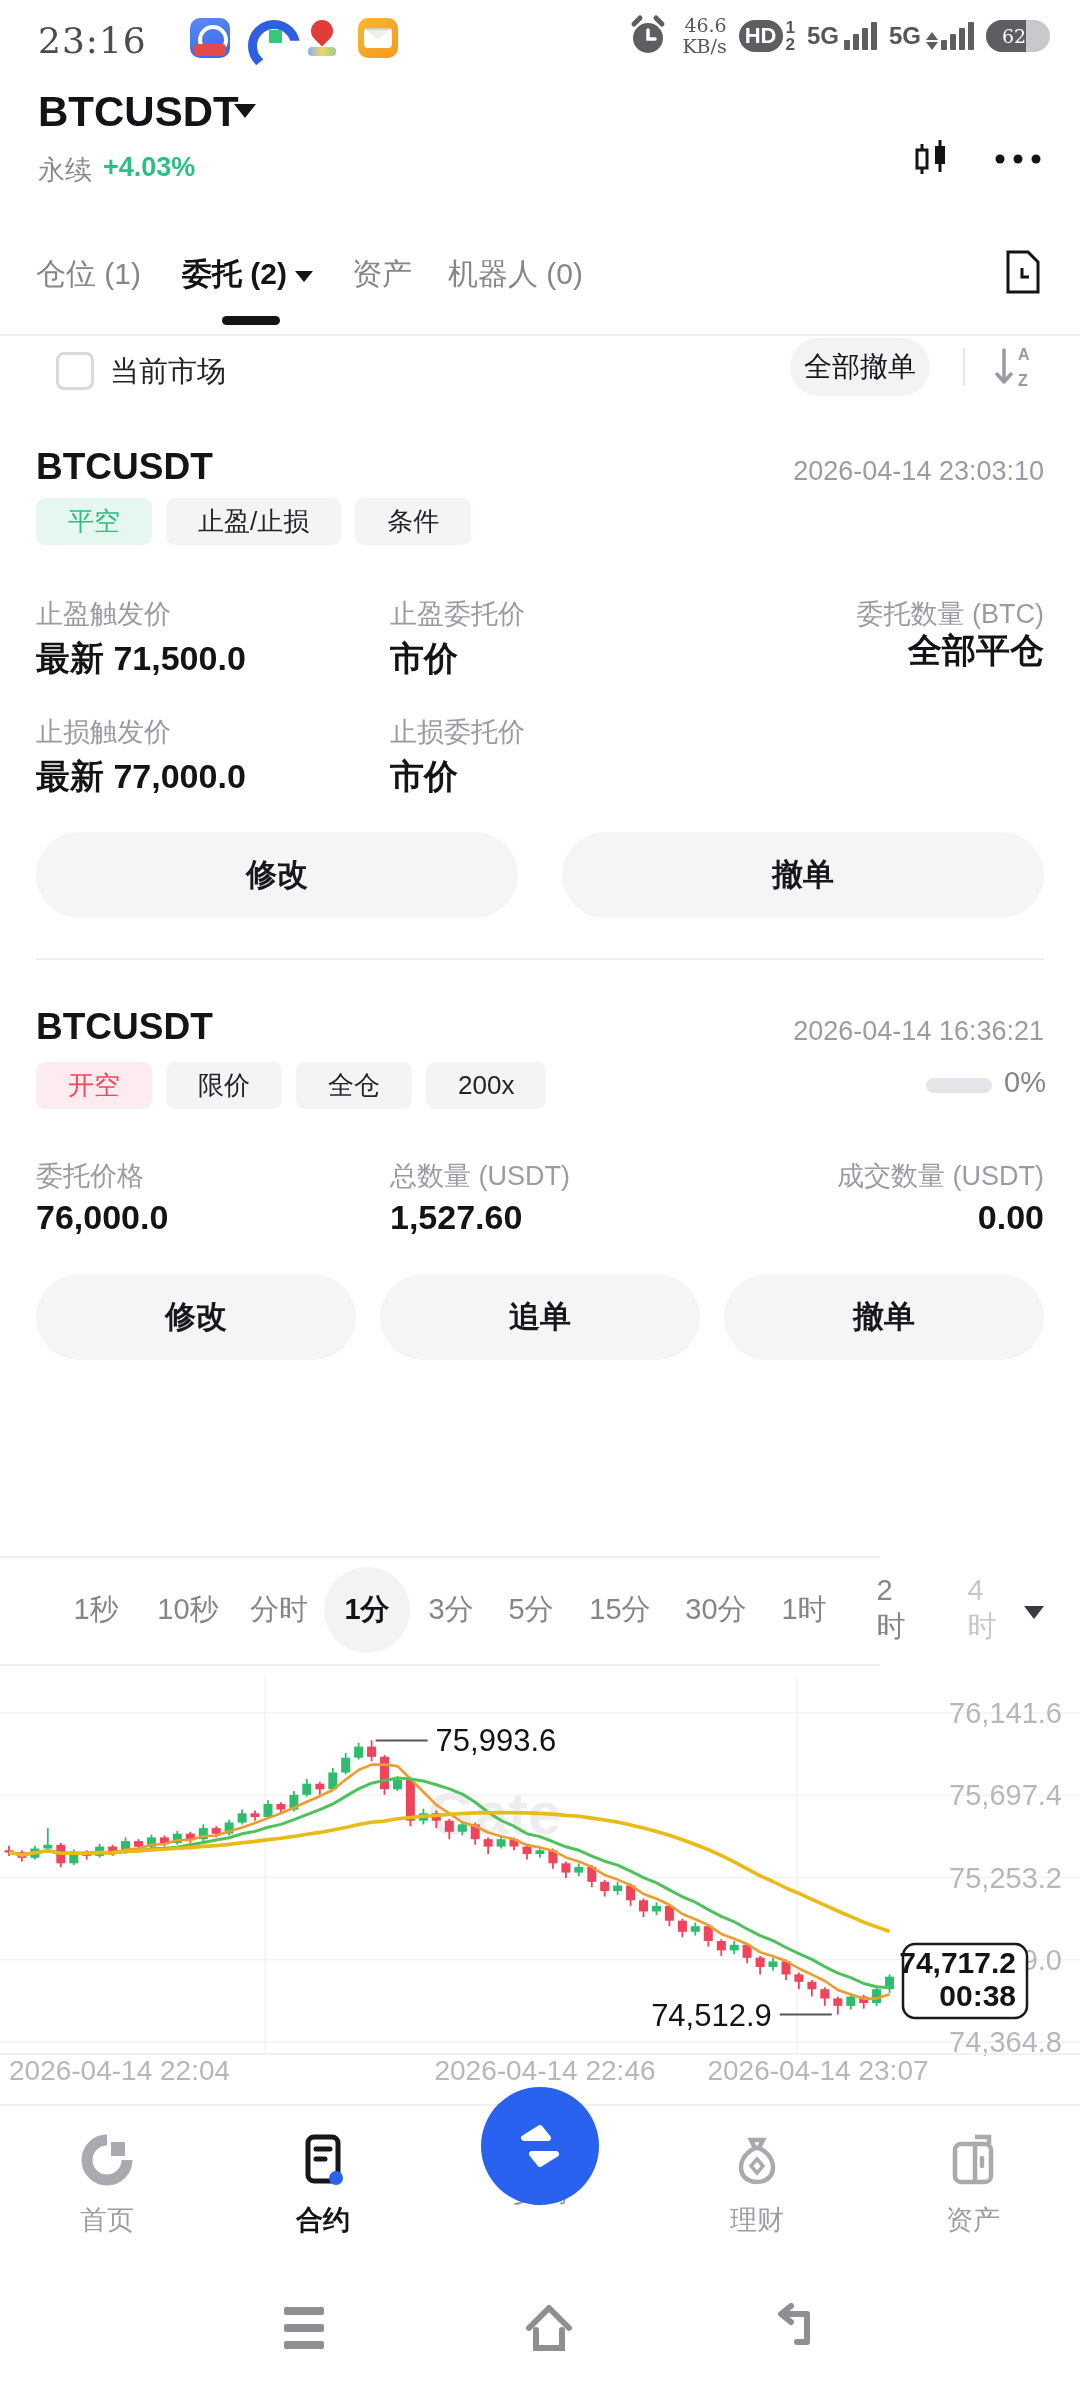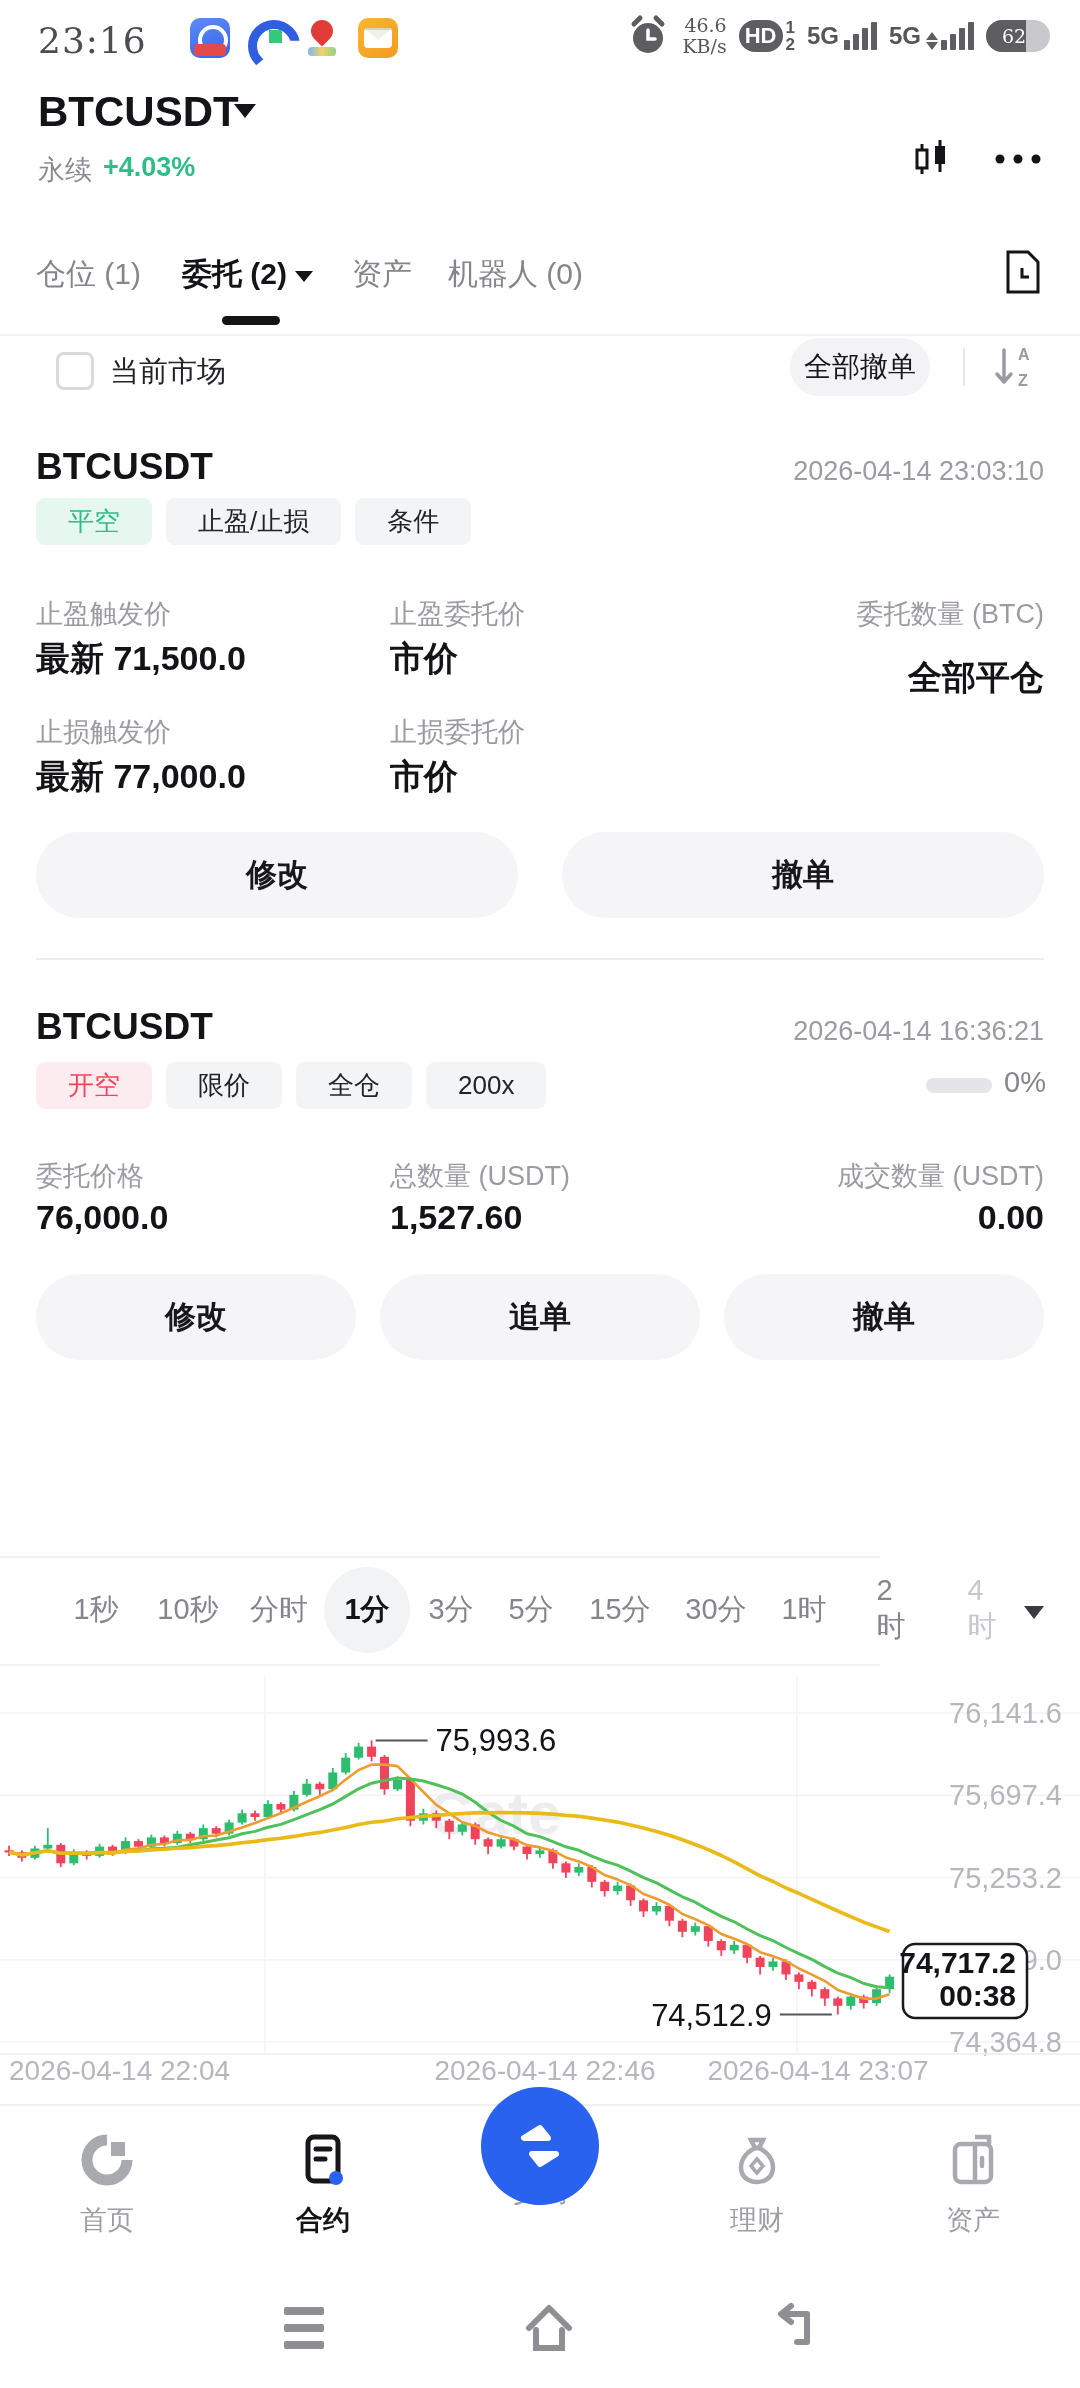--- a/index.html
+++ b/index.html
@@ -191,21 +191,21 @@
     <div class="tags" style="top:498px;">
       <span class="tag" data-type="green">平空</span>
       <span class="tag" data-type="gray">止盈/止损</span>
       <span class="tag" data-type="gray">条件</span>
     </div>
     <div class="flabel" style="left:36px;top:596px;">止盈触发价</div>
     <div class="fvalue" style="left:36px;top:636px;">最新 71,500.0</div>
     <div class="flabel" style="left:390px;top:596px;">止盈委托价</div>
     <div class="fvalue" style="left:390px;top:636px;">市价</div>
     <div class="flabel r" style="top:596px;">委托数量 (BTC)</div>
-    <div class="fvalue r" style="top:655px;">全部平仓</div>
+    <div class="fvalue r" style="top:628px;">全部平仓</div>
     <div class="flabel" style="left:36px;top:714px;">止损触发价</div>
     <div class="fvalue" style="left:36px;top:754px;">最新 77,000.0</div>
     <div class="flabel" style="left:390px;top:714px;">止损委托价</div>
     <div class="fvalue" style="left:390px;top:754px;">市价</div>
     <div class="btn" style="left:36px;width:482px;top:832px;">修改</div>
     <div class="btn" style="left:562px;width:482px;top:832px;">撤单</div>
   </div>
 
   <div class="card-div" style="top:958px;"></div>
 

